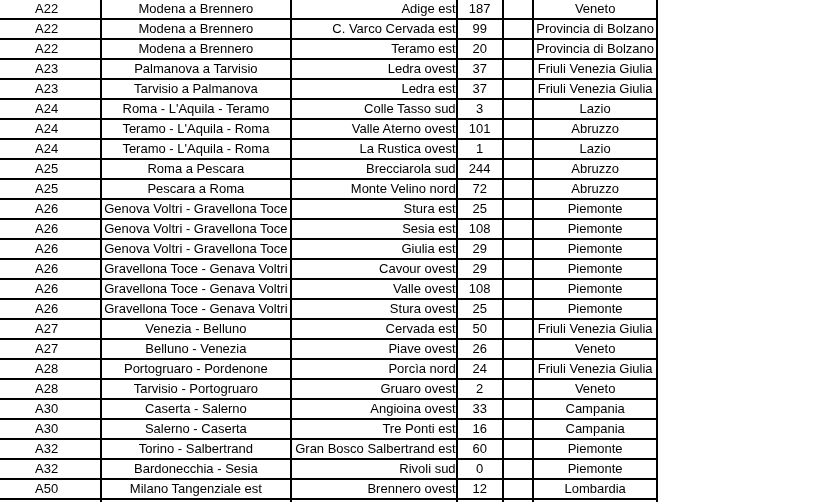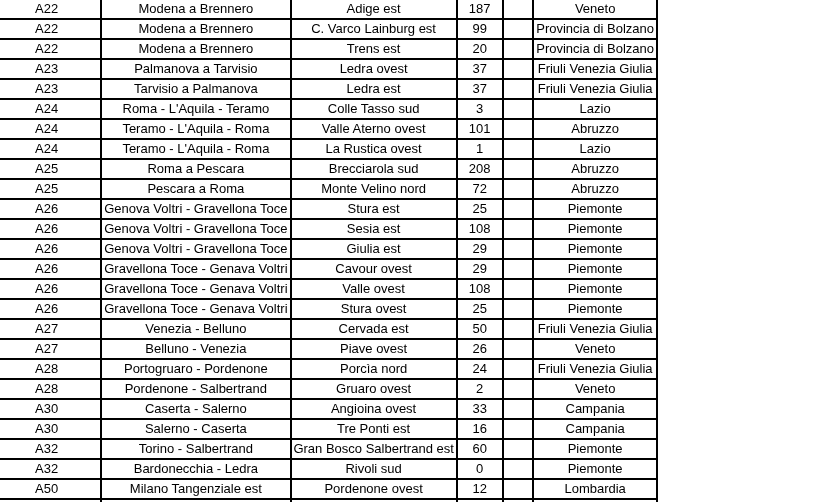--- a/index.html
+++ b/index.html
@@ -27,21 +27,21 @@
   table.grid td {
     border: 2px solid #000000;
     height: 18px;
     line-height: 18px;
     padding: 0;
     overflow: hidden;
     white-space: nowrap;
     background: #ffffff;
   }
   td.al-center { text-align: center; }
-  td.al-left   { text-align: center; padding-left: 4px; }
+  td.al-left   { text-align: right; padding-left: 4px; }
   tr.partial td { border-bottom: none; }
   
   #outer-gridlines {
     position: absolute;
     left: 820px;
     top: 17px;
     width: 5px;
     height: 482px;
     background: repeating-linear-gradient(
       to bottom,
@@ -68,29 +68,29 @@
           <td class="al-center">A22</td>
           <td class="al-center">Modena a Brennero</td>
           <td class="al-left">Adige est</td>
           <td class="al-center">187</td>
           <td class="al-center"></td>
           <td class="al-center">Veneto</td>
         </tr>
         <tr>
           <td class="al-center">A22</td>
           <td class="al-center">Modena a Brennero</td>
-          <td class="al-left">C. Varco Lainburg est</td>
+          <td class="al-left">C. Varco Cervada est</td>
           <td class="al-center">99</td>
           <td class="al-center"></td>
           <td class="al-center">Provincia di Bolzano</td>
         </tr>
         <tr>
           <td class="al-center">A22</td>
           <td class="al-center">Modena a Brennero</td>
-          <td class="al-left">Trens est</td>
+          <td class="al-left">Teramo est</td>
           <td class="al-center">20</td>
           <td class="al-center"></td>
           <td class="al-center">Provincia di Bolzano</td>
         </tr>
         <tr>
           <td class="al-center">A23</td>
           <td class="al-center">Palmanova a Tarvisio</td>
           <td class="al-left">Ledra ovest</td>
           <td class="al-center">37</td>
           <td class="al-center"></td>
@@ -125,21 +125,21 @@
           <td class="al-center">Teramo - L'Aquila - Roma</td>
           <td class="al-left">La Rustica ovest</td>
           <td class="al-center">1</td>
           <td class="al-center"></td>
           <td class="al-center">Lazio</td>
         </tr>
         <tr>
           <td class="al-center">A25</td>
           <td class="al-center">Roma a Pescara</td>
           <td class="al-left">Brecciarola sud</td>
-          <td class="al-center">208</td>
+          <td class="al-center">244</td>
           <td class="al-center"></td>
           <td class="al-center">Abruzzo</td>
         </tr>
         <tr>
           <td class="al-center">A25</td>
           <td class="al-center">Pescara a Roma</td>
           <td class="al-left">Monte Velino nord</td>
           <td class="al-center">72</td>
           <td class="al-center"></td>
           <td class="al-center">Abruzzo</td>
@@ -211,21 +211,21 @@
         <tr>
           <td class="al-center">A28</td>
           <td class="al-center">Portogruaro - Pordenone</td>
           <td class="al-left">Porcìa nord</td>
           <td class="al-center">24</td>
           <td class="al-center"></td>
           <td class="al-center">Friuli Venezia Giulia</td>
         </tr>
         <tr>
           <td class="al-center">A28</td>
-          <td class="al-center">Pordenone - Salbertrand</td>
+          <td class="al-center">Tarvisio - Portogruaro</td>
           <td class="al-left">Gruaro ovest</td>
           <td class="al-center">2</td>
           <td class="al-center"></td>
           <td class="al-center">Veneto</td>
         </tr>
         <tr>
           <td class="al-center">A30</td>
           <td class="al-center">Caserta - Salerno</td>
           <td class="al-left">Angioina ovest</td>
           <td class="al-center">33</td>
@@ -243,30 +243,30 @@
         <tr>
           <td class="al-center">A32</td>
           <td class="al-center">Torino - Salbertrand</td>
           <td class="al-left">Gran Bosco Salbertrand est</td>
           <td class="al-center">60</td>
           <td class="al-center"></td>
           <td class="al-center">Piemonte</td>
         </tr>
         <tr>
           <td class="al-center">A32</td>
-          <td class="al-center">Bardonecchia - Ledra</td>
+          <td class="al-center">Bardonecchia - Sesia</td>
           <td class="al-left">Rivoli sud</td>
           <td class="al-center">0</td>
           <td class="al-center"></td>
           <td class="al-center">Piemonte</td>
         </tr>
         <tr>
           <td class="al-center">A50</td>
           <td class="al-center">Milano Tangenziale est</td>
-          <td class="al-left">Pordenone ovest</td>
+          <td class="al-left">Brennero ovest</td>
           <td class="al-center">12</td>
           <td class="al-center"></td>
           <td class="al-center">Lombardia</td>
         </tr>
         <tr class="partial">
           <td class="al-center"></td>
           <td class="al-center"></td>
           <td class="al-center"></td>
           <td class="al-center"></td>
           <td class="al-center"></td>

